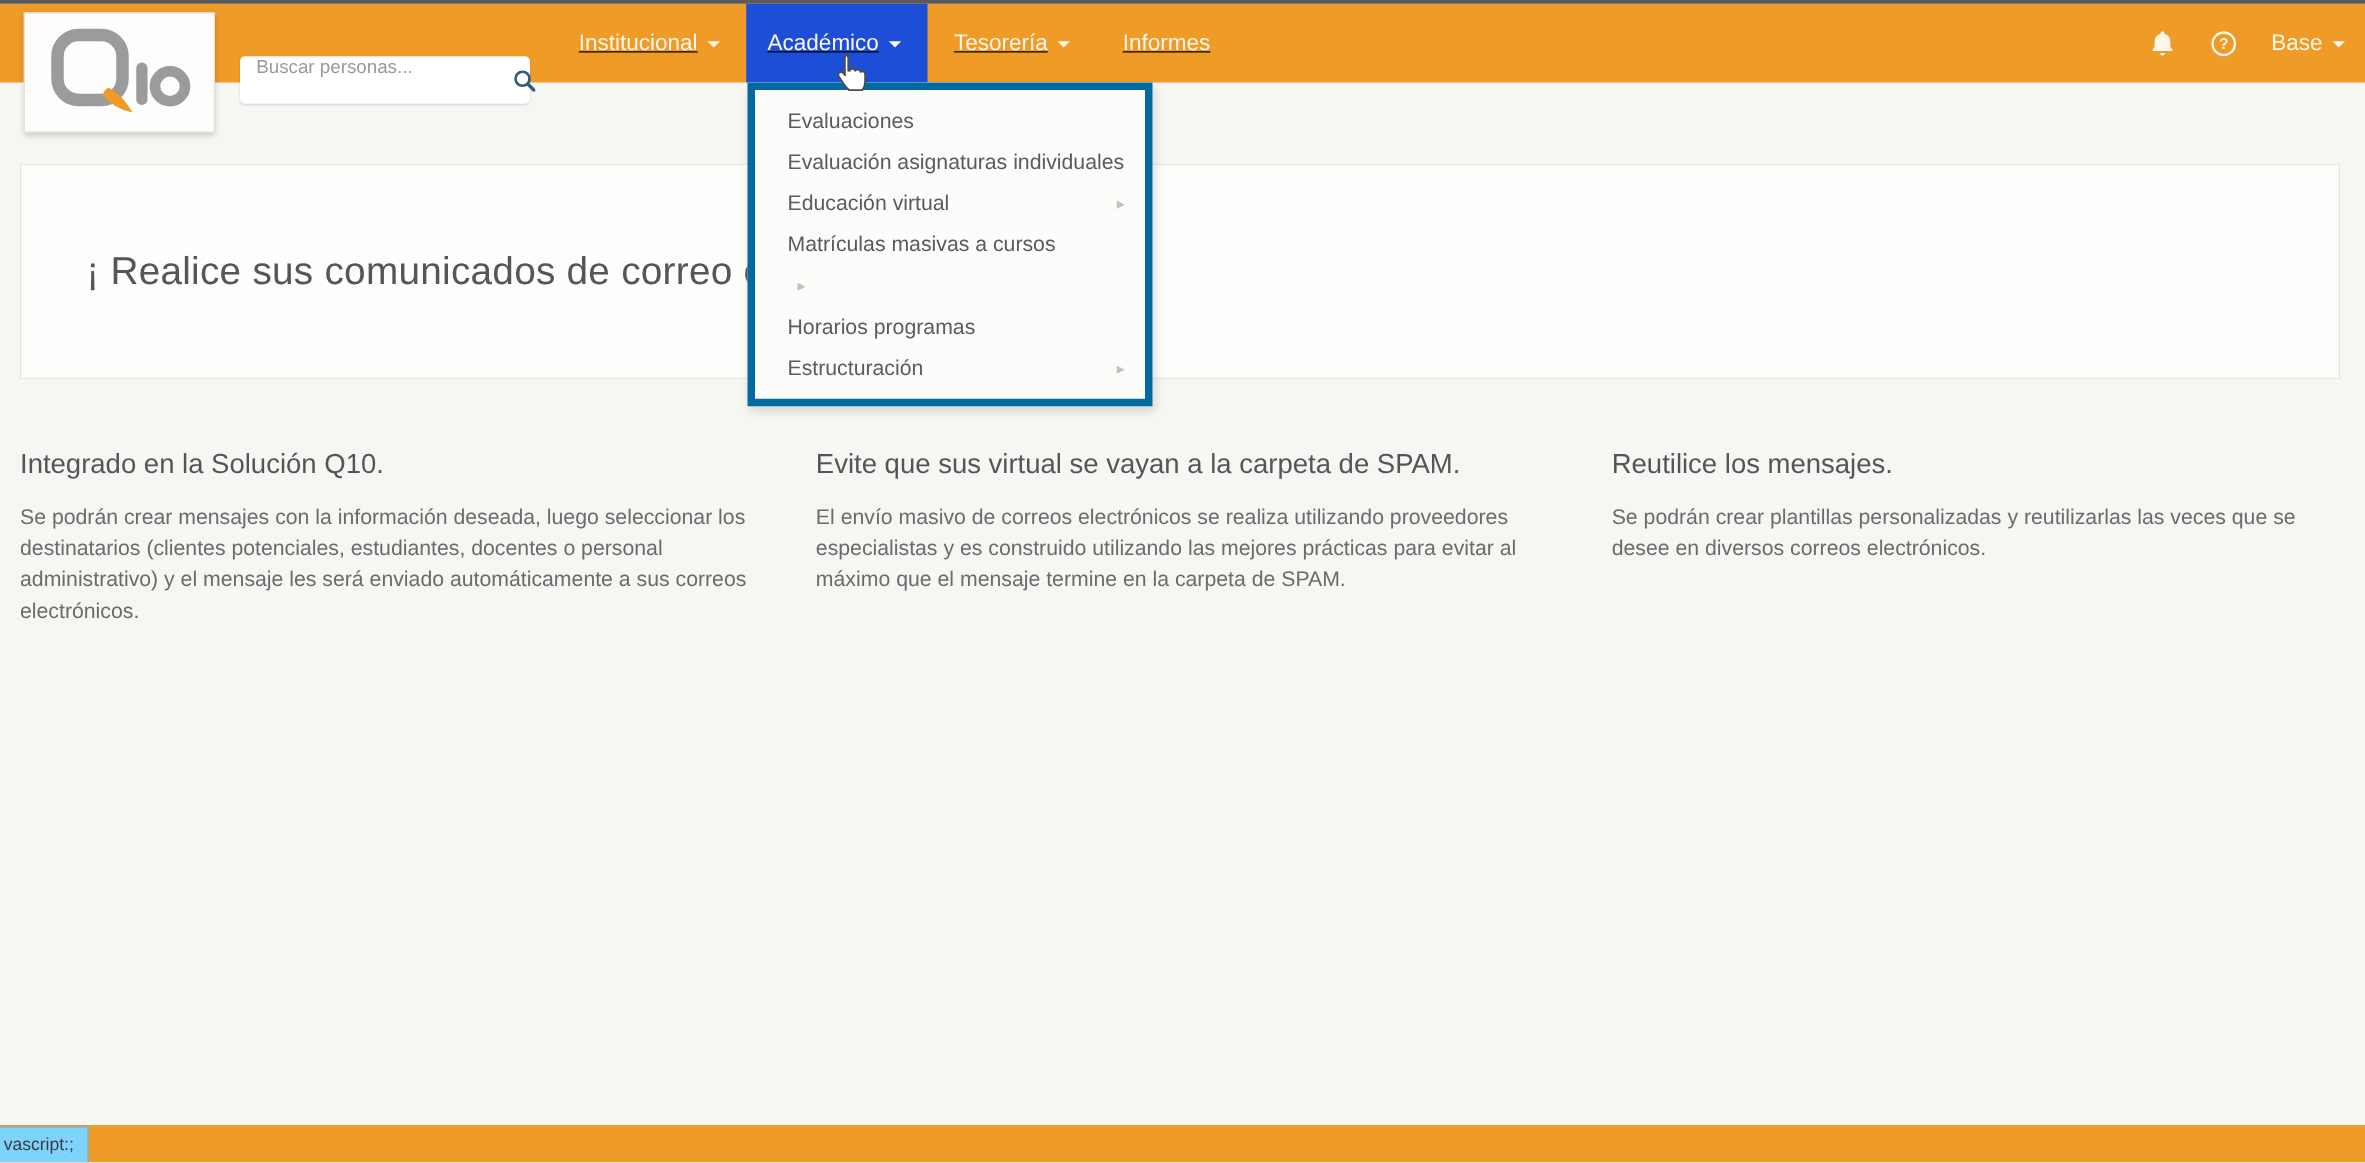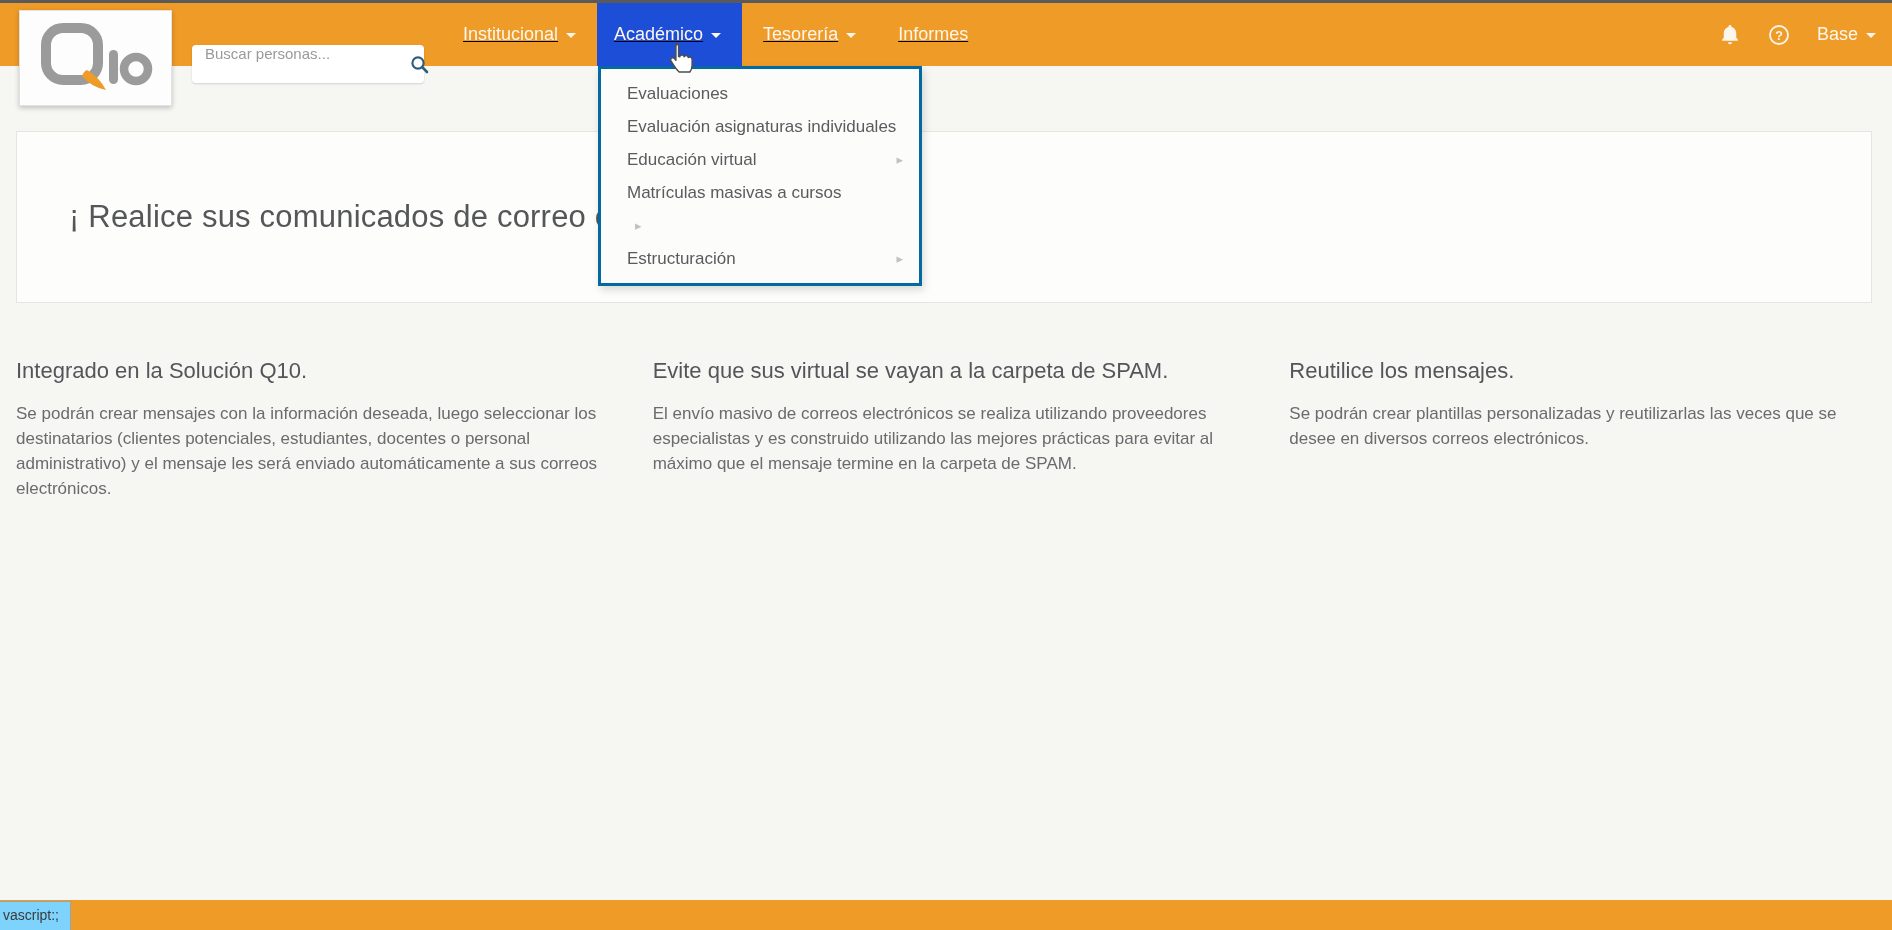--- a/index.html
+++ b/index.html
@@ -34,21 +34,21 @@
   .icon-btn { cursor:pointer; display:flex; align-items:center; }
   .account { color:#fdf6ec; font-size:18px; cursor:pointer; white-space:nowrap; }
 
   
   .logo-card { position:absolute; left:19px; top:10px; width:153px; height:96px; background:#fdfdfd;
                border:1px solid #e2e2e0; box-shadow:0 2px 5px rgba(0,0,0,.22);
                display:flex; align-items:center; justify-content:center; z-index:10; cursor:pointer; }
 
   
   .dropdown { position:absolute; left:598px; top:66px; width:324px; background:#fcfcfa;
-              border:3px solid #0369a1; box-shadow:2px 4px 8px rgba(0,0,0,.14);
+              border:6px solid #0369a1; box-shadow:2px 4px 8px rgba(0,0,0,.14);
               padding:8px 0; z-index:50; }
   .dropdown-item { height:33px; line-height:33px; padding:0 16px 0 26px; font-size:17px;
                    color:#5a5b5e; cursor:pointer; display:flex; align-items:center; white-space:nowrap; }
   .dropdown-item .label { flex:1; }
   .sub-arrow { color:#c2c2bc; font-size:13px; margin-left:8px; }
 
   
   .hero { position:absolute; left:16px; top:131px; width:1856px; height:172px;
           background:#fdfdfb; border:1px solid #e6e6e1; z-index:1; }
   .hero h1 { position:absolute; left:52px; top:50%; transform:translateY(-50%);
@@ -140,20 +140,23 @@
     <span class="label">Educación virtual</span>
     <span class="sub-arrow">▸</span>
   </div>
   <div class="dropdown-item">
     <span class="label">Matrículas masivas a cursos</span>
   </div>
   <div class="dropdown-item">
     <span class="sub-arrow">▸</span>
   </div>
   <div class="dropdown-item">
+    <span class="label">Horarios programas</span>
+  </div>
+  <div class="dropdown-item">
     <span class="label">Estructuración</span>
     <span class="sub-arrow">▸</span>
   </div>
 </div>
 
 <div class="hero">
   <h1>¡ Realice sus comunicados de correo ele</h1>
 </div>
 
 <div class="features">

